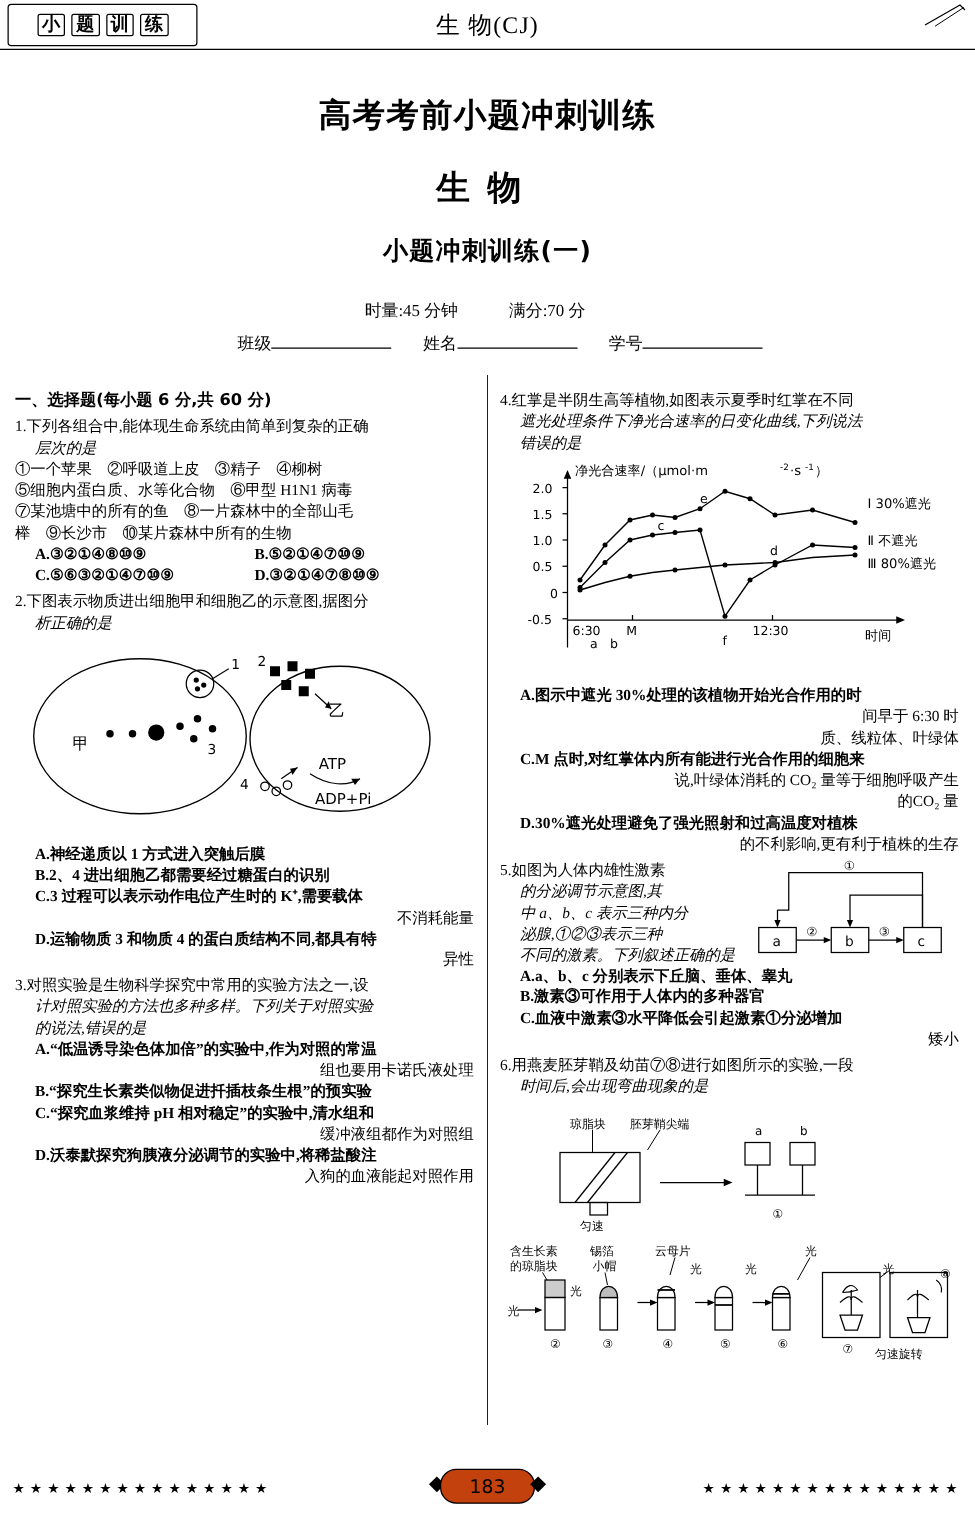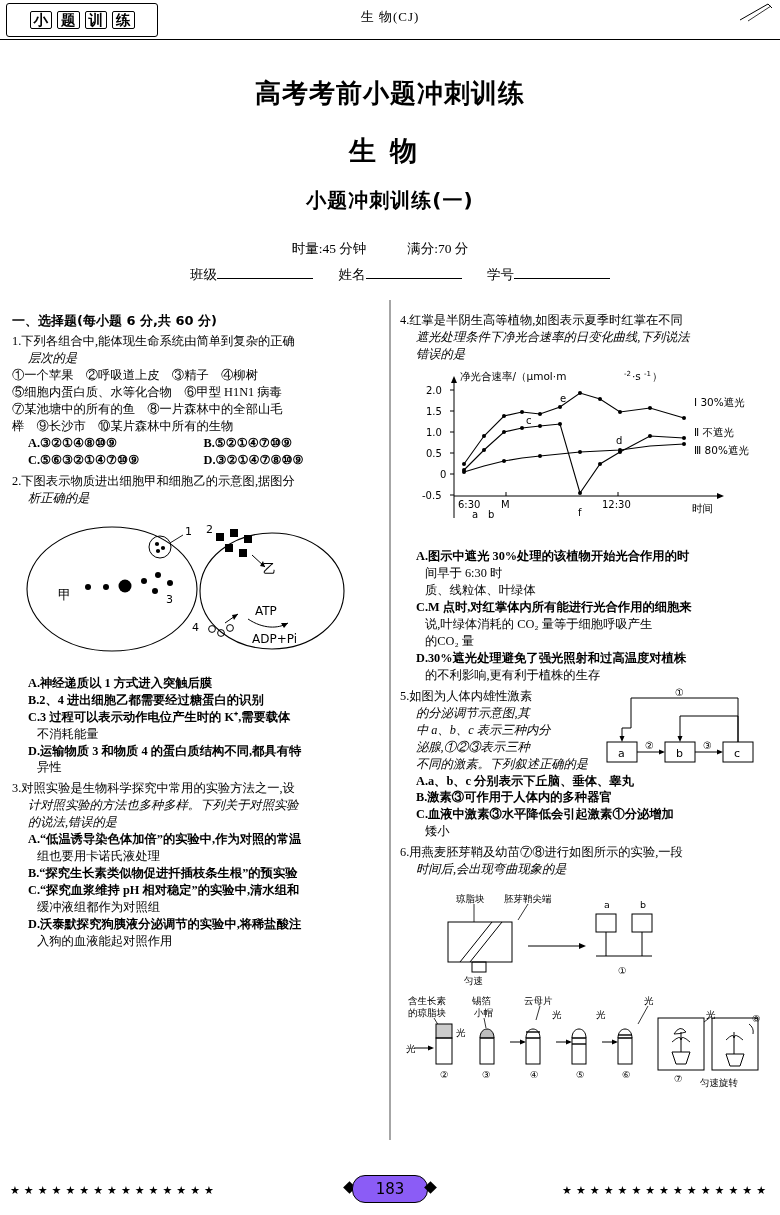--- a/index.html
+++ b/index.html
@@ -23,21 +23,21 @@
     display:flex;align-items:center;justify-content:center;gap:5px;
     background:#fff;
   }
   .hdr-logo span{
     display:inline-block;border:1.4px solid #000;border-radius:2px;
     font-size:14.5px;font-weight:bold;padding:1px 3px;line-height:1;
     font-family:"DejaVu Sans", sans-serif;
   }
   .hdr-center{
     position:absolute;left:0;top:8px;width:780px;text-align:center;
-    font-size:13px;letter-spacing:1px;
+    font-size:19px;letter-spacing:1px;
   }
   .hdr-rule{position:absolute;left:0;top:39px;width:780px;height:0;border-top:1.1px solid #000;}
   .hdr-corner{
     position:absolute;right:6px;top:2px;width:36px;height:22px;
   }
   .hdr-corner svg{display:block;}
 
   
   .title-main{
     position:absolute;left:0;top:76px;width:780px;text-align:center;
@@ -69,21 +69,21 @@
   .col{position:absolute;top:312px;width:367px;}
   .col-l{left:12px;}
   .col-r{left:400px;}
   .divider{
     position:absolute;left:389px;top:300px;width:0;height:840px;
   }
 
   .sec-head{font-weight:bold;font-size:13px;margin-bottom:3px;font-family:"DejaVu Sans", sans-serif;}
   .q{margin-bottom:4px;}
   .ind{margin-left:16px;font-style:italic;}
-  .ind2{margin-left:25px;}
+  .ind2{margin-left:25px;text-align:right;}
   .opt{margin-left:16px;font-weight:bold;}
   .opt-row{display:flex;}
   .opt-row .o{width:50%;}
 
   
   .fig2{position:relative;width:350px;height:160px;margin:4px 0 4px 8px;}
   .fig2 svg{display:block;}
 
   
   .fig4{position:relative;width:360px;height:178px;margin:3px 0 4px 2px;}
@@ -101,21 +101,21 @@
   
   .footer{position:absolute;left:0;bottom:10px;width:780px;height:30px;}
   .footer .stars{position:absolute;top:8px;font-size:11px;letter-spacing:4px;color:#000;
     font-family:"DejaVu Sans", sans-serif;}
   .footer .s-left{left:10px;}
   .footer .s-right{right:10px;}
   .footer .pagebox{
     position:absolute;left:50%;transform:translateX(-50%);top:0;
     width:74px;height:26px;border:1.4px solid #000;border-radius:13px;
     display:flex;align-items:center;justify-content:center;font-size:15px;
-    font-family:"DejaVu Sans", sans-serif;background:#8b5cf6;
+    font-family:"DejaVu Sans", sans-serif;background:#c2410c;
   }
   .footer .diamond{
     position:absolute;top:8px;width:9px;height:9px;background:#000;
     transform:rotate(45deg);
   }
   .footer .d-left{left:345px;}
   .footer .d-right{right:345px;}
 </style>
 </head>
 <body>

